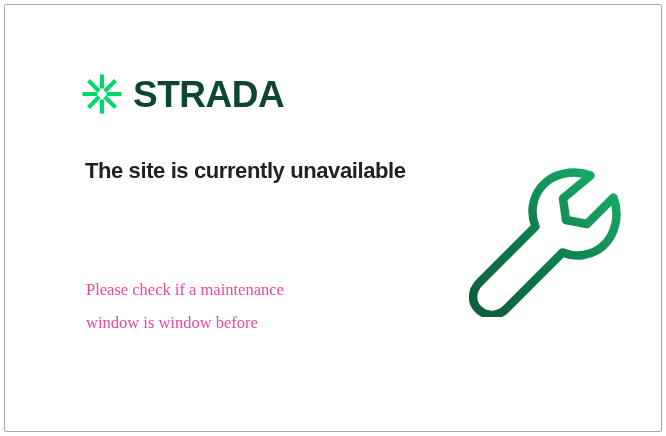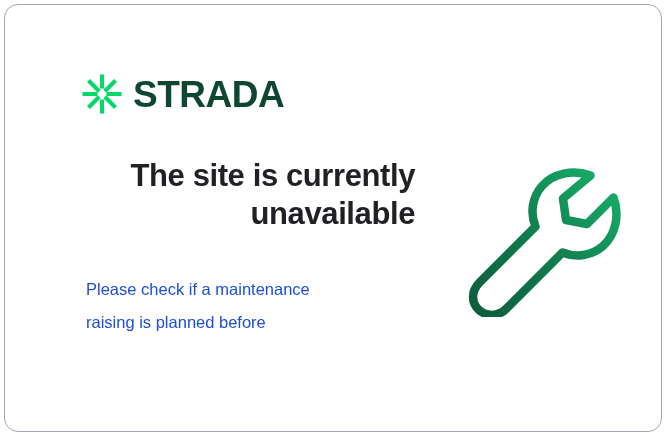--- a/index.html
+++ b/index.html
@@ -17,21 +17,21 @@
 
   .status-card {
     position: absolute;
     left: 4px;
     top: 4px;
     width: 658px;
     height: 428px;
     box-sizing: border-box;
     background: #ffffff;
     border: 1.5px solid #a2a7b2;
-    border-radius: 14px;
+    border-radius: 2px;
     overflow: hidden;
   }
 
   
   .brand {
     position: absolute;
     left: 76px;
     top: 68px;
     display: flex;
     align-items: center;
@@ -54,40 +54,39 @@
   }
 
   
   .headline {
     position: absolute;
     left: 80px;
     top: 152px;
     width: 330px;
     margin: 0;
     font-family: "Liberation Sans", sans-serif;
-    font-size: 31px;
+    font-size: 22px;
     font-weight: bold;
     line-height: 1.24;
     letter-spacing: -0.4px;
     color: #1f2124;
-    text-align: right;
   }
 
   
   .body-copy {
     position: absolute;
     left: 81px;
     top: 268px;
     width: 310px;
     margin: 0;
-    font-family: Liberation Sans, sans-serif;
+    font-family: Liberation Serif, serif;
     font-size: 16.5px;
     font-weight: normal;
     line-height: 2.0;
-    color: #1d4ed8;
+    color: #ec4899;
   }
   .body-copy .line {
     display: block;
     white-space: nowrap;
   }
 
   
   .wrench-art {
     position: absolute;
     left: 452px;
@@ -129,21 +128,21 @@
         </g>
       </svg>
     </span>
     <span class="brand-word">STRADA</span>
   </div>
 
   <h1 class="headline">The site is currently unavailable</h1>
 
   <p class="body-copy">
     <span class="line">Please check if a maintenance</span>
-    <span class="line">raising is planned before</span>
+    <span class="line">window is window before</span>
   </p>
 
   <div class="wrench-art">
     <svg viewBox="0 0 165 160" aria-hidden="true">
       <defs>
         <linearGradient id="wrenchGrad" x1="0" y1="1" x2="1" y2="0">
           <stop offset="0%" stop-color="#0e5c3c"></stop>
           <stop offset="45%" stop-color="#0f7a4b"></stop>
           <stop offset="100%" stop-color="#18b169"></stop>
         </linearGradient>

